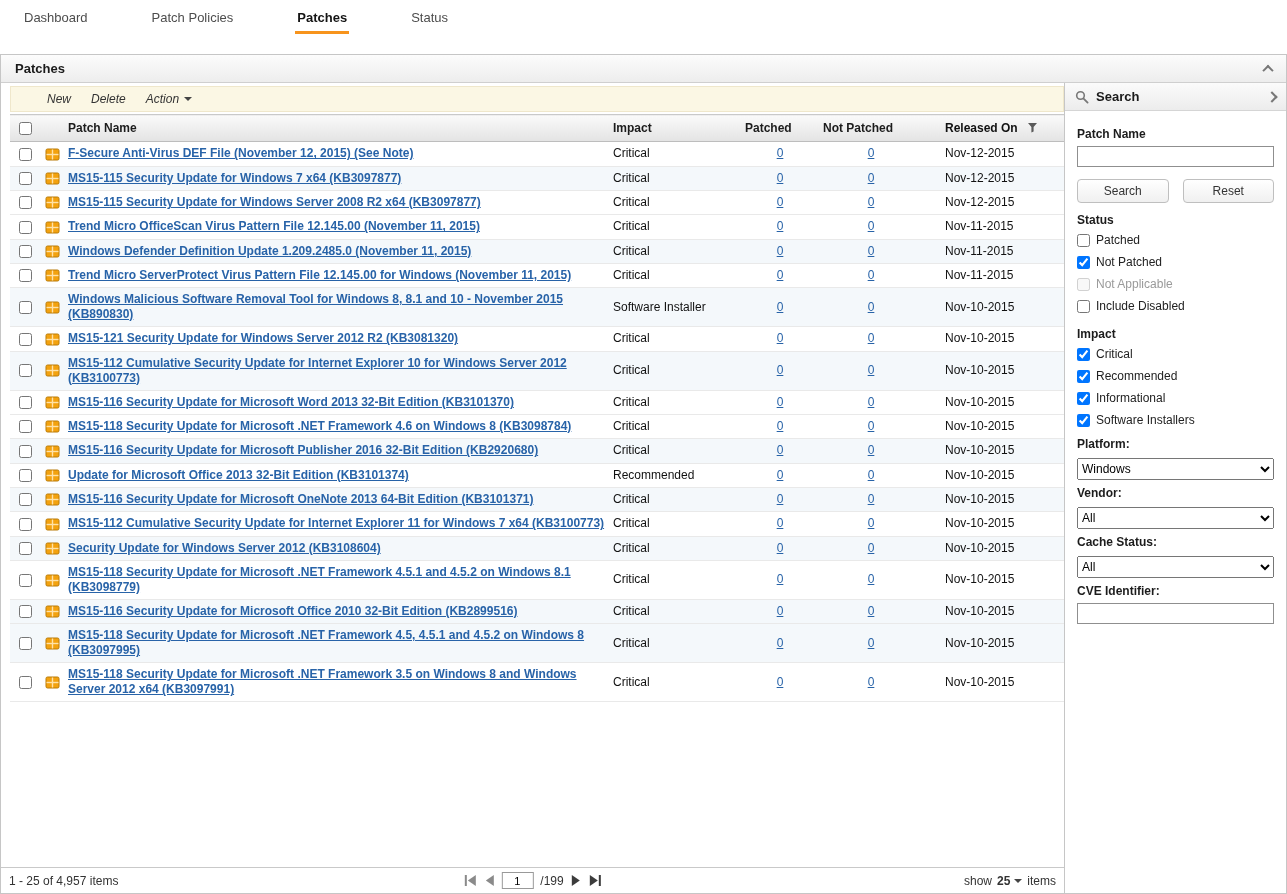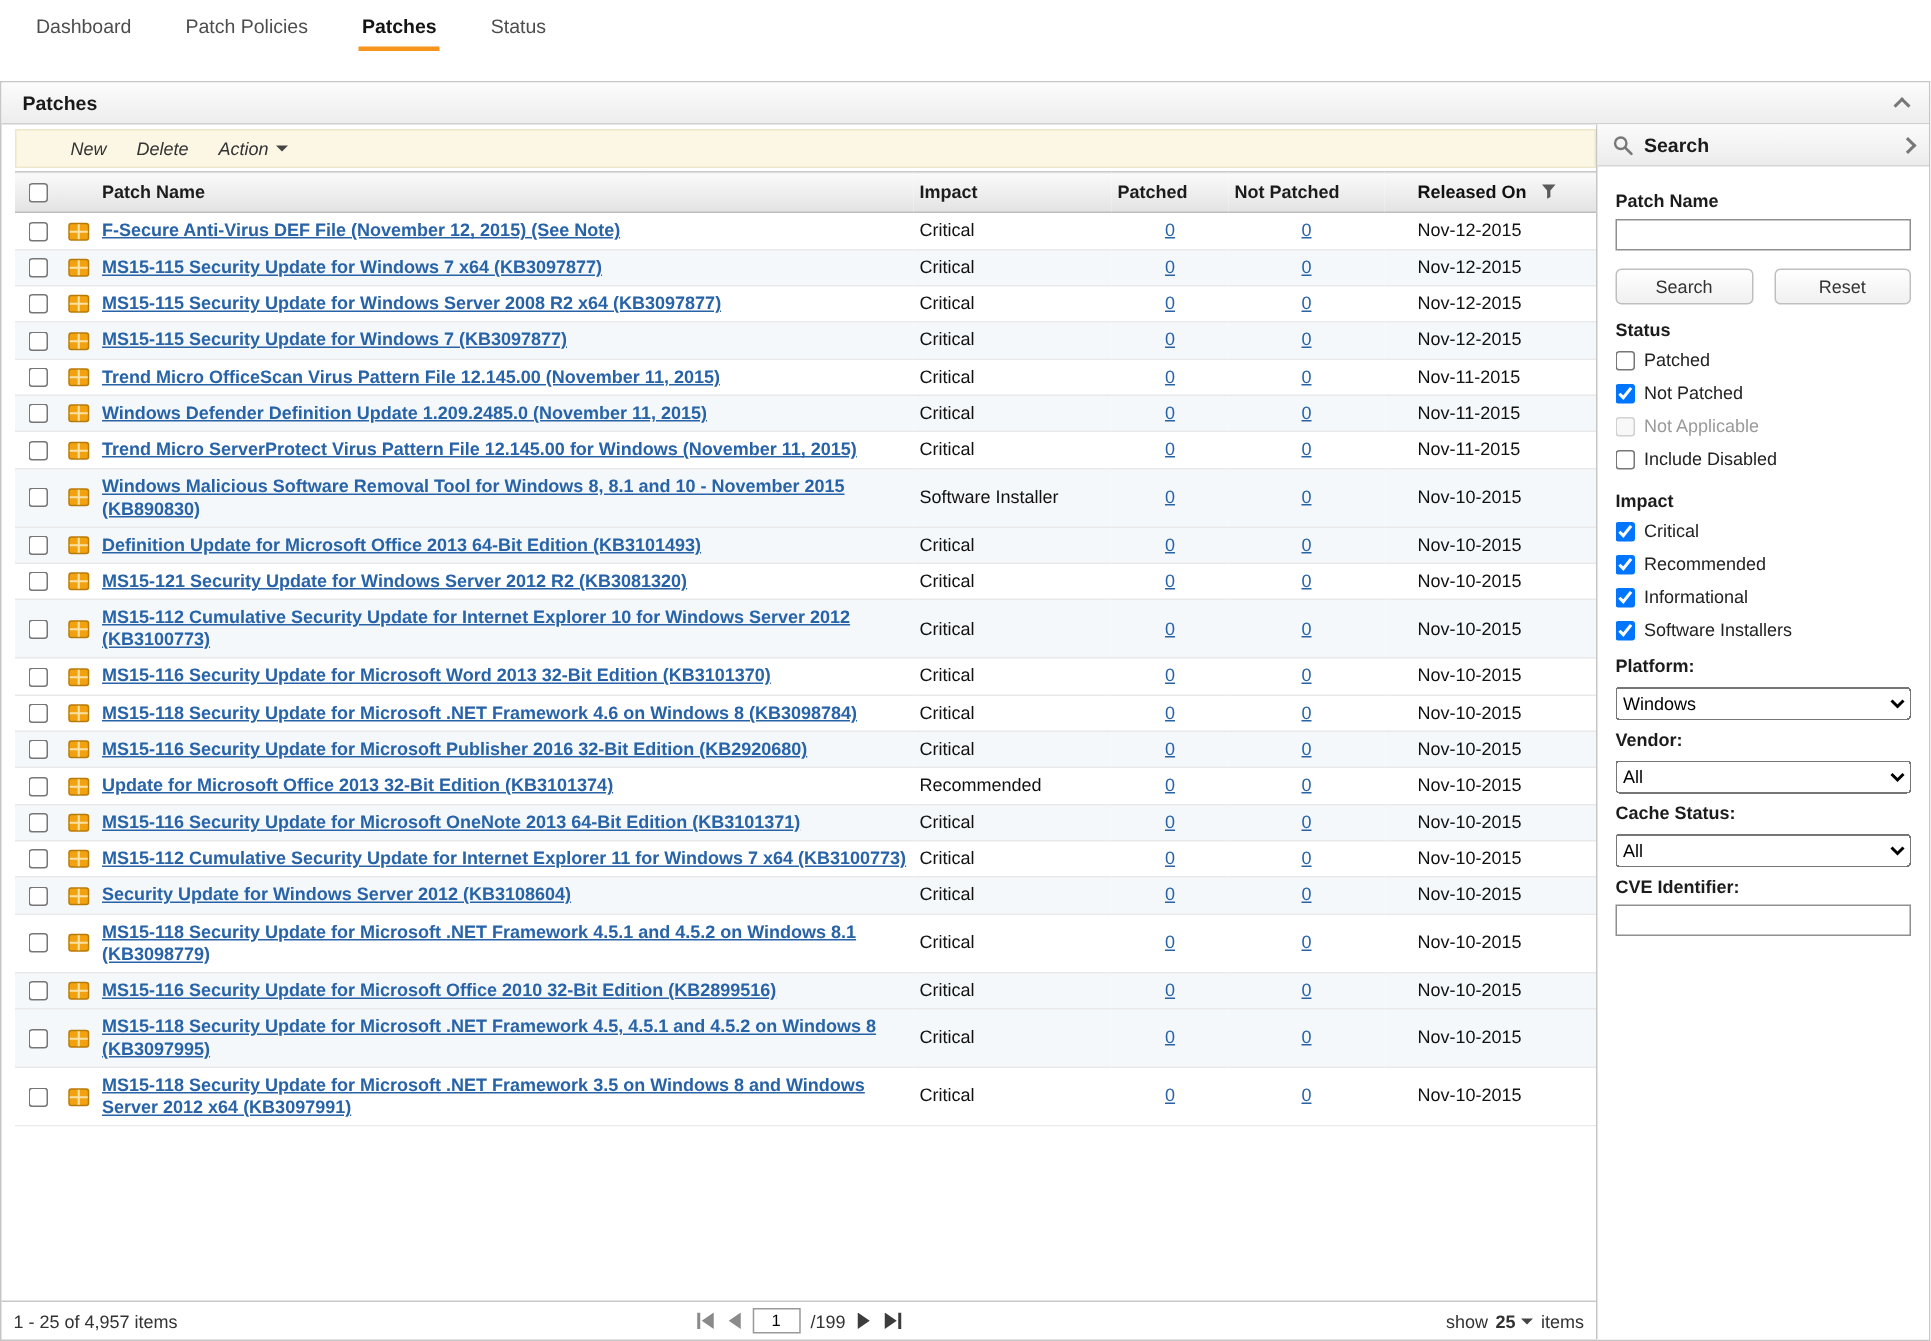--- a/index.html
+++ b/index.html
@@ -7,21 +7,21 @@
   body {
     font-family: "Liberation Sans", sans-serif;
     font-size: 12px;
     color: #222;
     background: #fff;
     overflow: hidden;
   }
   a { color: var(--link, #2863a8); }
 
   
-  .top-nav { display: flex; padding-left: 22px; height: 34px; }
+  .top-nav { display: flex; padding-left: 22px; height: 34px; gap: 28px; }
   .tab {
     margin-right: 32px; padding: 10px 2px 5px;
     font-size: 13px; color: #4d4d4d; cursor: pointer;
     border-bottom: 3px solid transparent; white-space: nowrap;
   }
   .tab.active { color: #141414; font-weight: bold; border-bottom-color: var(--accent, #f7941d); }
 
   
   .panel {
     margin-top: 20px; height: 840px;
@@ -201,33 +201,20 @@
     <rect x="1" y="2" width="13" height="11" rx="1.5" fill="#f3a20f" stroke="#b97b08" stroke-width="1"></rect>
     <line x1="7.5" y1="2.5" x2="7.5" y2="12.5" stroke="#ffe2a8" stroke-width="1.4"></line>
     <line x1="1.5" y1="7.5" x2="13.5" y2="7.5" stroke="#ffe2a8" stroke-width="1.4"></line>
   </svg></td>
                   <td class="col-name"><a class="patch-link" href="#">MS15-115 Security Update for Windows Server 2008 R2 x64 (KB3097877)</a></td>
                   <td class="col-impact">Critical</td>
                   <td class="col-count"><a class="count-link" href="#">0</a></td>
                   <td class="col-count"><a class="count-link" href="#">0</a></td>
                   <td class="col-released">Nov-12-2015</td>
                 </tr>
-                <tr class="alt">
-                  <td class="col-check"><input type="checkbox" style=""></td>
-                  <td class="col-icon"><svg class="patch-icon" width="15" height="15" viewBox="0 0 15 15">
-    <rect x="1" y="2" width="13" height="11" rx="1.5" fill="#f3a20f" stroke="#b97b08" stroke-width="1"></rect>
-    <line x1="7.5" y1="2.5" x2="7.5" y2="12.5" stroke="#ffe2a8" stroke-width="1.4"></line>
-    <line x1="1.5" y1="7.5" x2="13.5" y2="7.5" stroke="#ffe2a8" stroke-width="1.4"></line>
-  </svg></td>
-                  <td class="col-name"><a class="patch-link" href="#">MS15-115 Security Update for Windows 7 (KB3097877)</a></td>
-                  <td class="col-impact">Critical</td>
-                  <td class="col-count"><a class="count-link" href="#">0</a></td>
-                  <td class="col-count"><a class="count-link" href="#">0</a></td>
-                  <td class="col-released">Nov-12-2015</td>
-                </tr>
                 <tr>
                   <td class="col-check"><input type="checkbox" style=""></td>
                   <td class="col-icon"><svg class="patch-icon" width="15" height="15" viewBox="0 0 15 15">
     <rect x="1" y="2" width="13" height="11" rx="1.5" fill="#f3a20f" stroke="#b97b08" stroke-width="1"></rect>
     <line x1="7.5" y1="2.5" x2="7.5" y2="12.5" stroke="#ffe2a8" stroke-width="1.4"></line>
     <line x1="1.5" y1="7.5" x2="13.5" y2="7.5" stroke="#ffe2a8" stroke-width="1.4"></line>
   </svg></td>
                   <td class="col-name"><a class="patch-link" href="#">Trend Micro OfficeScan Virus Pattern File 12.145.00 (November 11, 2015)</a></td>
                   <td class="col-impact">Critical</td>
                   <td class="col-count"><a class="count-link" href="#">0</a></td>
@@ -262,33 +249,20 @@
                 </tr>
                 <tr class="alt">
                   <td class="col-check"><input type="checkbox" style=""></td>
                   <td class="col-icon"><svg class="patch-icon" width="15" height="15" viewBox="0 0 15 15">
     <rect x="1" y="2" width="13" height="11" rx="1.5" fill="#f3a20f" stroke="#b97b08" stroke-width="1"></rect>
     <line x1="7.5" y1="2.5" x2="7.5" y2="12.5" stroke="#ffe2a8" stroke-width="1.4"></line>
     <line x1="1.5" y1="7.5" x2="13.5" y2="7.5" stroke="#ffe2a8" stroke-width="1.4"></line>
   </svg></td>
                   <td class="col-name"><a class="patch-link" href="#">Windows Malicious Software Removal Tool for Windows 8, 8.1 and 10 - November 2015 (KB890830)</a></td>
                   <td class="col-impact">Software Installer</td>
-                  <td class="col-count"><a class="count-link" href="#">0</a></td>
-                  <td class="col-count"><a class="count-link" href="#">0</a></td>
-                  <td class="col-released">Nov-10-2015</td>
-                </tr>
-                <tr class="alt">
-                  <td class="col-check"><input type="checkbox" style=""></td>
-                  <td class="col-icon"><svg class="patch-icon" width="15" height="15" viewBox="0 0 15 15">
-    <rect x="1" y="2" width="13" height="11" rx="1.5" fill="#f3a20f" stroke="#b97b08" stroke-width="1"></rect>
-    <line x1="7.5" y1="2.5" x2="7.5" y2="12.5" stroke="#ffe2a8" stroke-width="1.4"></line>
-    <line x1="1.5" y1="7.5" x2="13.5" y2="7.5" stroke="#ffe2a8" stroke-width="1.4"></line>
-  </svg></td>
-                  <td class="col-name"><a class="patch-link" href="#">Definition Update for Microsoft Office 2013 64-Bit Edition (KB3101493)</a></td>
-                  <td class="col-impact">Critical</td>
                   <td class="col-count"><a class="count-link" href="#">0</a></td>
                   <td class="col-count"><a class="count-link" href="#">0</a></td>
                   <td class="col-released">Nov-10-2015</td>
                 </tr>
                 <tr>
                   <td class="col-check"><input type="checkbox" style=""></td>
                   <td class="col-icon"><svg class="patch-icon" width="15" height="15" viewBox="0 0 15 15">
     <rect x="1" y="2" width="13" height="11" rx="1.5" fill="#f3a20f" stroke="#b97b08" stroke-width="1"></rect>
     <line x1="7.5" y1="2.5" x2="7.5" y2="12.5" stroke="#ffe2a8" stroke-width="1.4"></line>
     <line x1="1.5" y1="7.5" x2="13.5" y2="7.5" stroke="#ffe2a8" stroke-width="1.4"></line>

